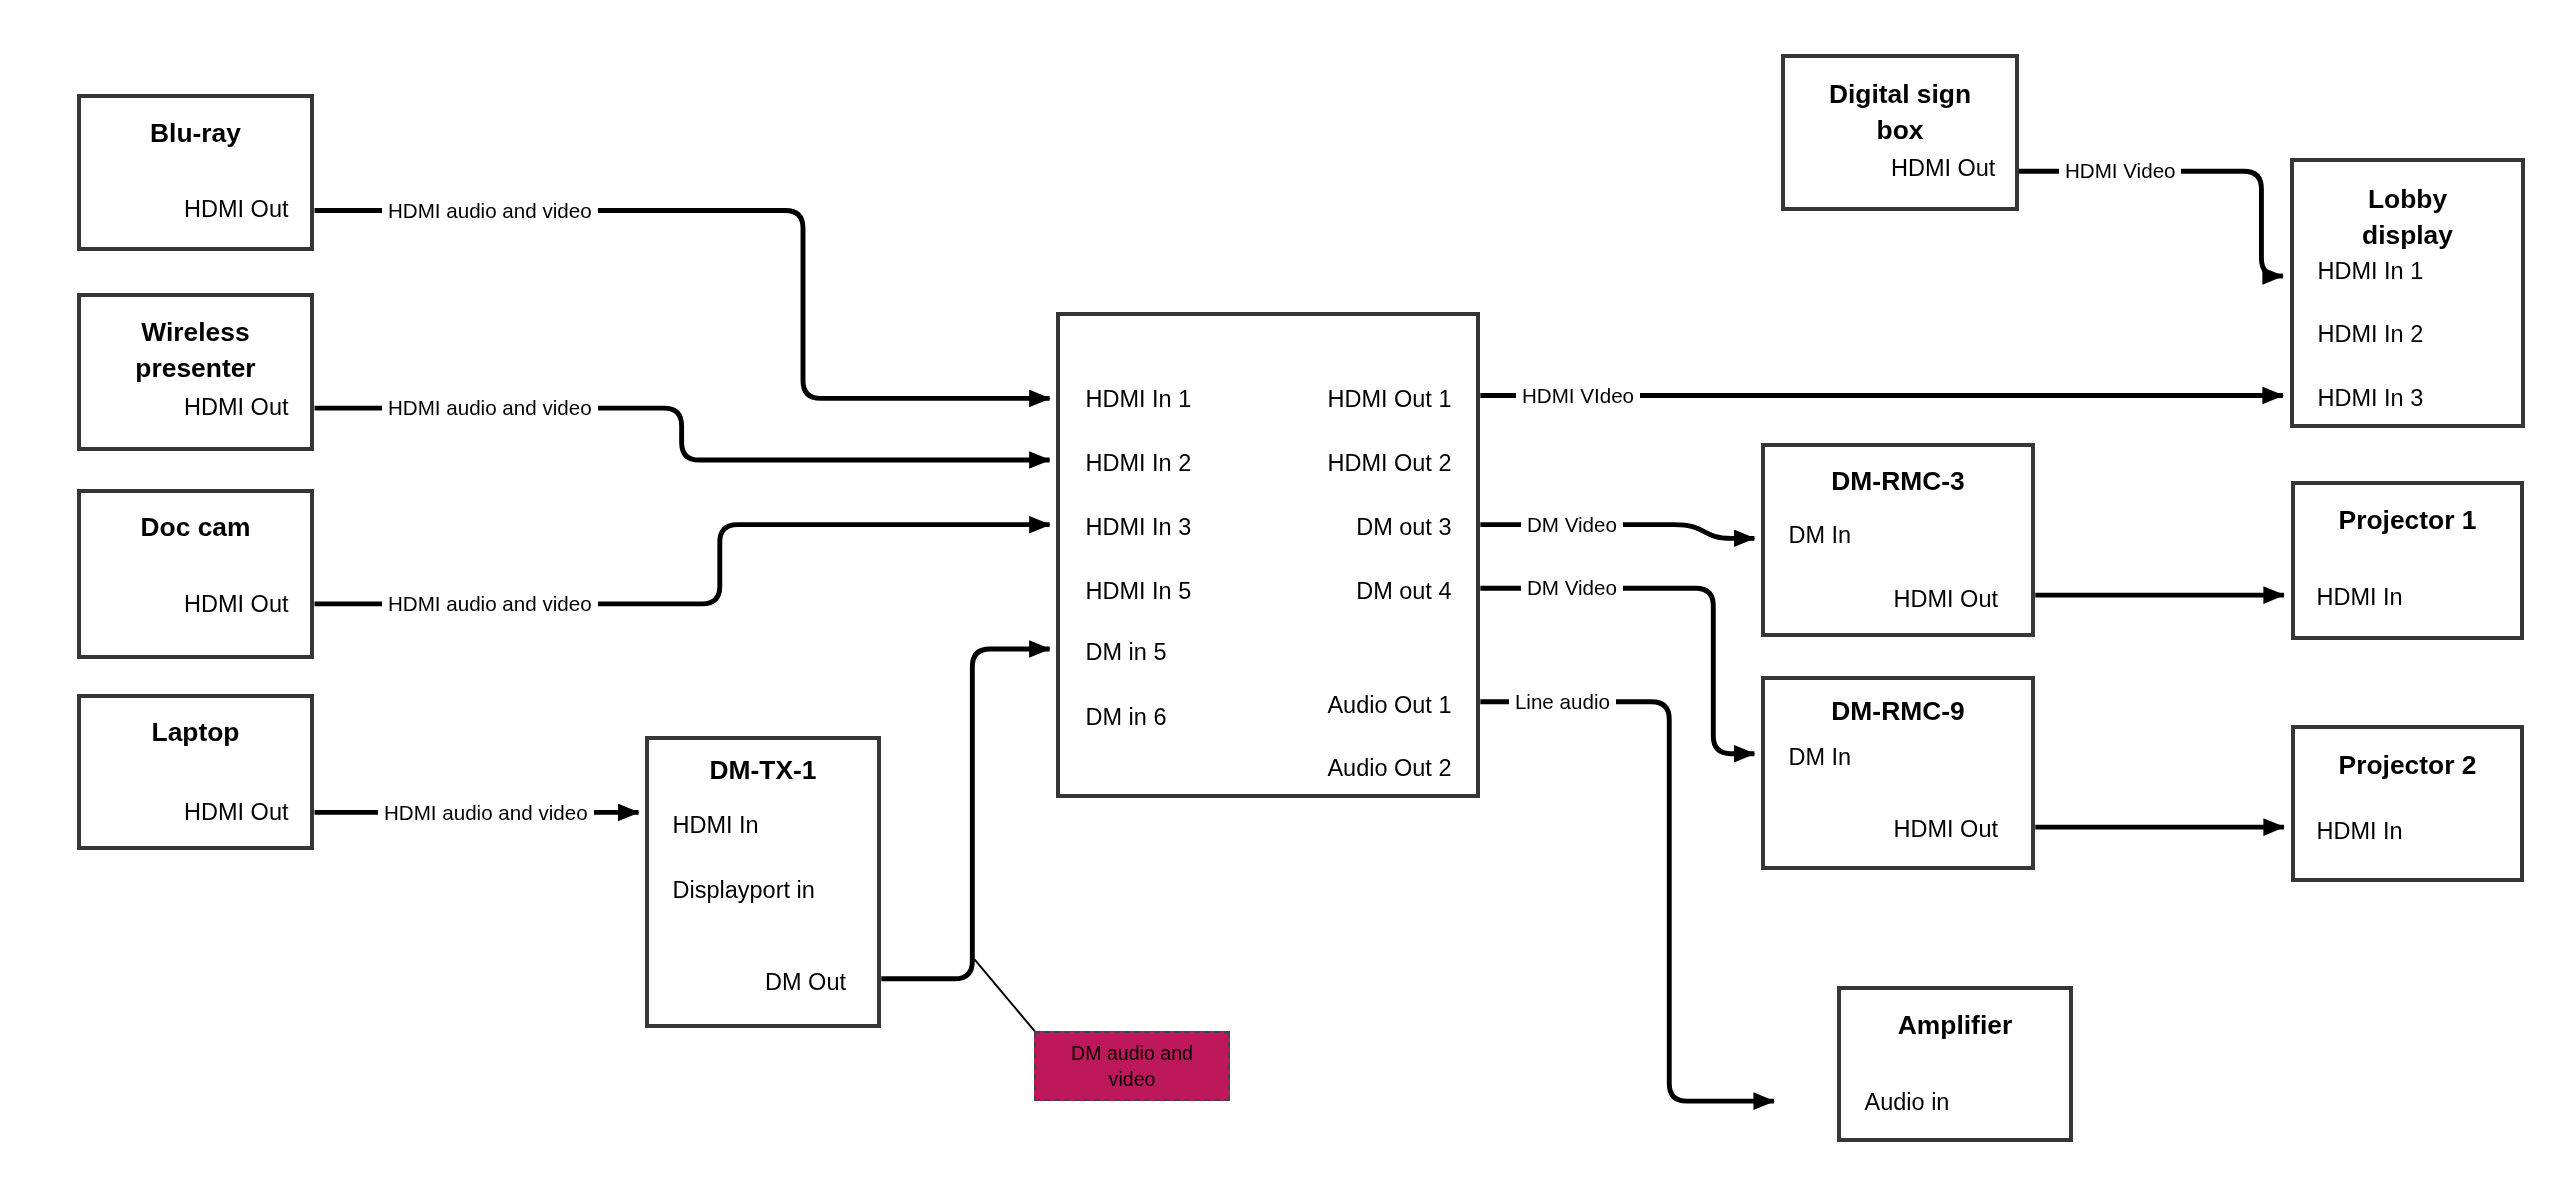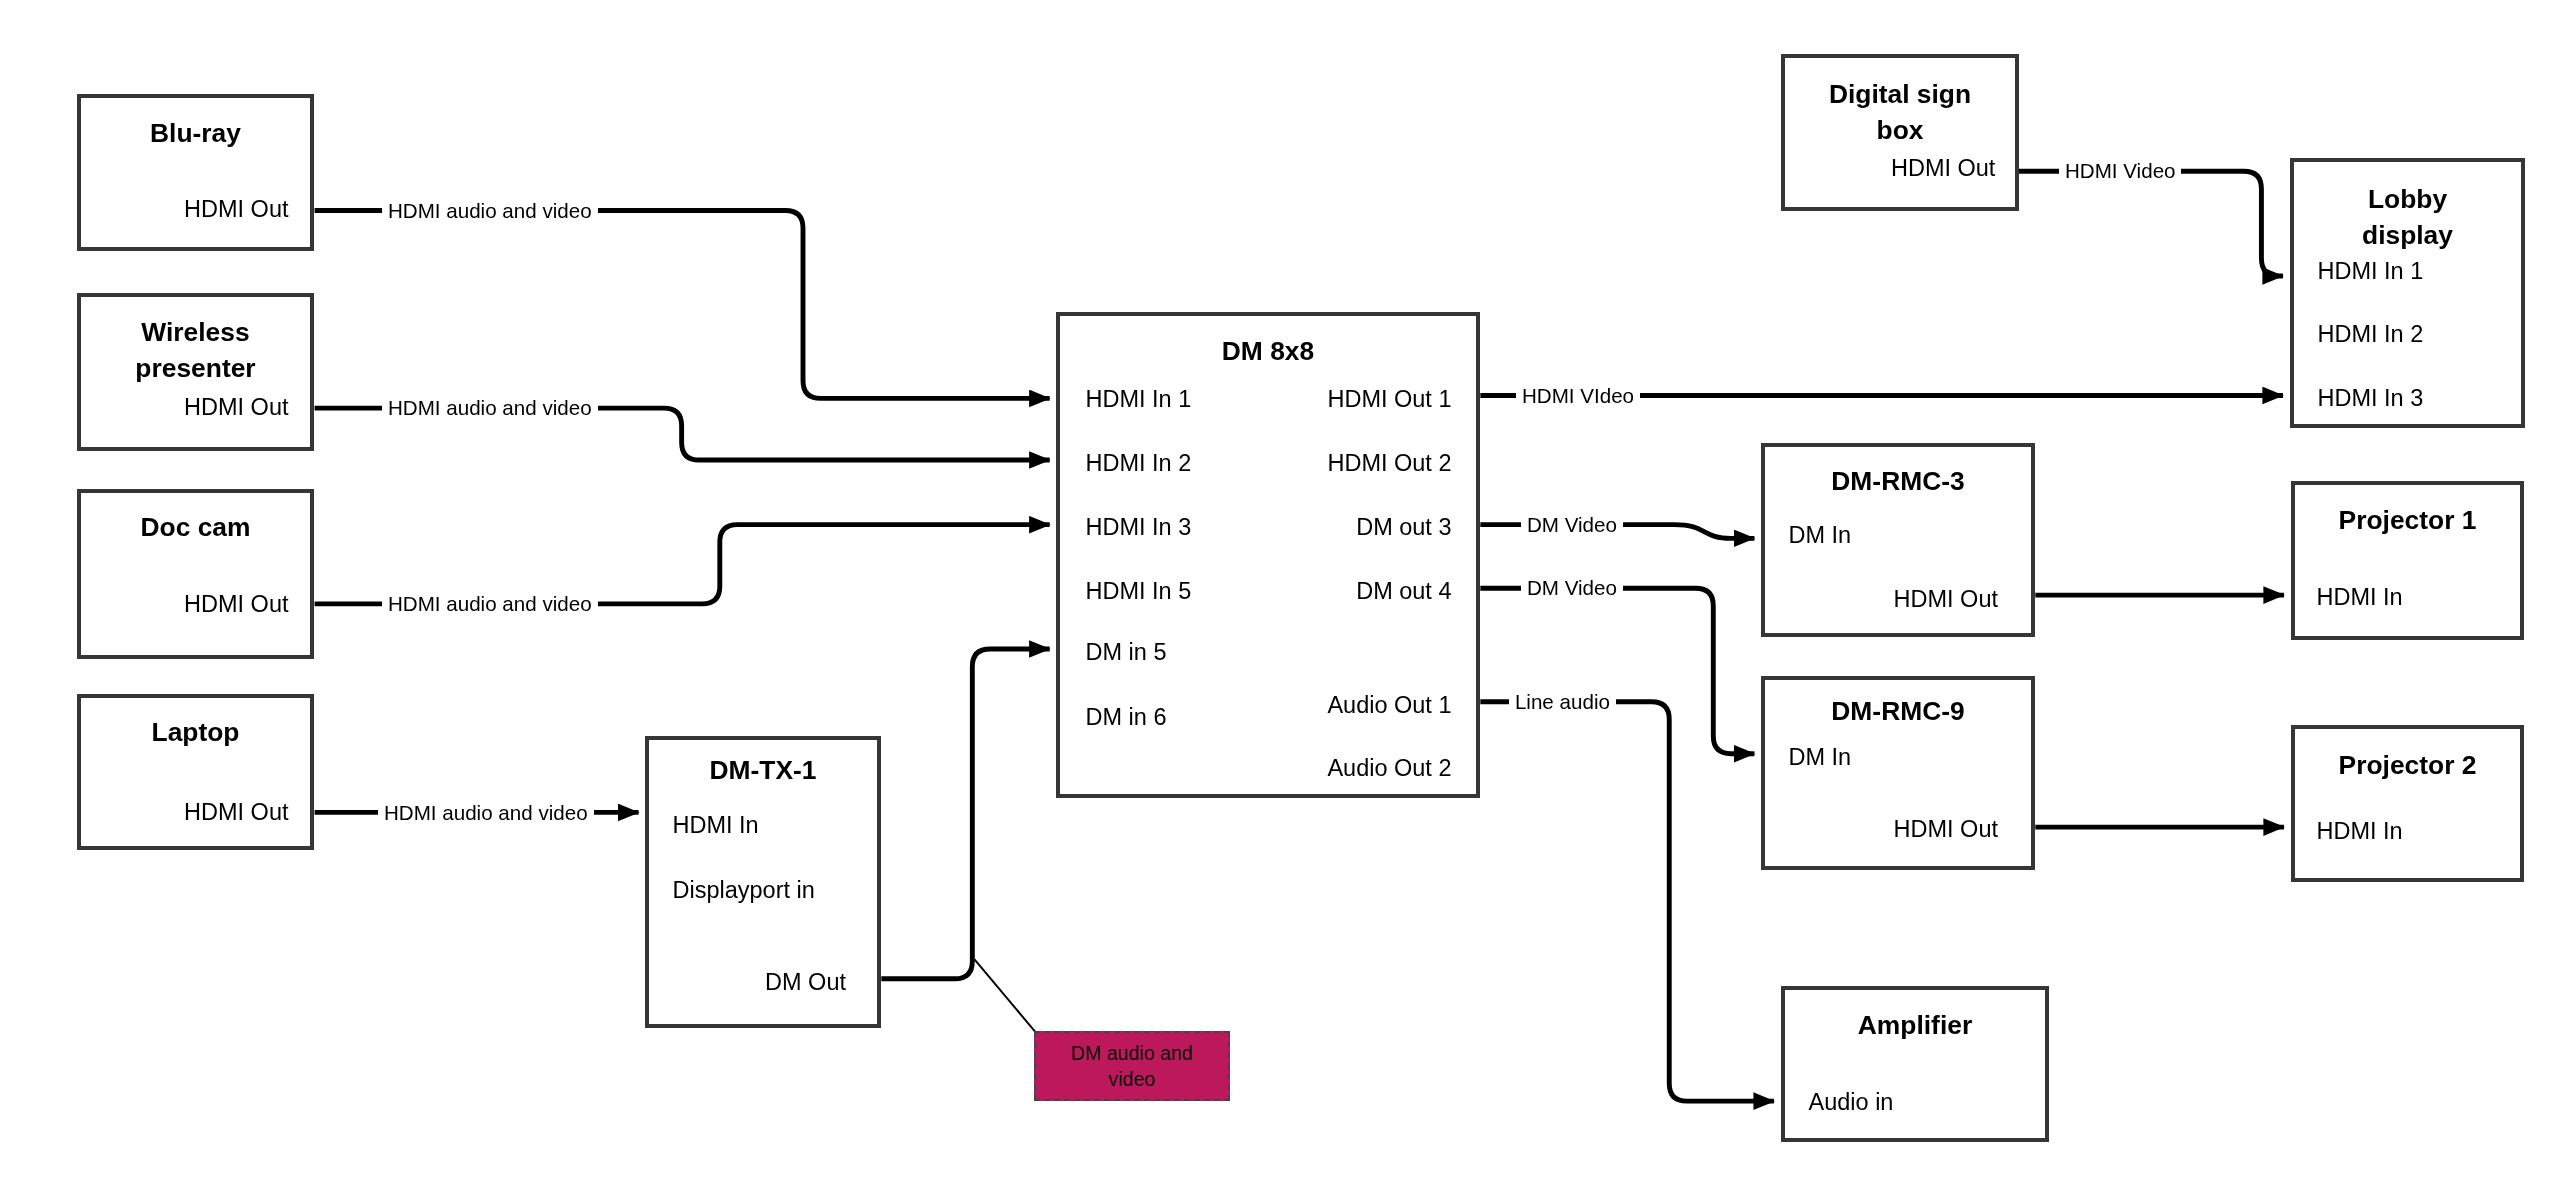--- a/index.html
+++ b/index.html
@@ -81,21 +81,20 @@
   </div>
 
   <div class="node" style="left:645px;top:736px;width:236px;height:292px;">
     <div class="node-title" style="top:30px;">DM-TX-1</div>
     <div class="port left" style="top:86px;left:23.5px;">HDMI In</div>
     <div class="port left" style="top:151px;left:23.5px;">Displayport in</div>
     <div class="port right" style="top:243px;right:31px;">DM Out</div>
   </div>
 
   <div class="node" style="left:1056px;top:312px;width:424px;height:486px;">
-    <div class="node-title" style="top:35px;">DM 8x8</div>
     <div class="port left" style="top:84px;left:25.5px;">HDMI In 1</div>
     <div class="port left" style="top:148px;left:25.5px;">HDMI In 2</div>
     <div class="port left" style="top:212px;left:25.5px;">HDMI In 3</div>
     <div class="port left" style="top:276px;left:25.5px;">HDMI In 5</div>
     <div class="port left" style="top:337px;left:25.5px;">DM in 5</div>
     <div class="port left" style="top:402px;left:25.5px;">DM in 6</div>
     <div class="port right" style="top:84px;right:24.5px;">HDMI Out 1</div>
     <div class="port right" style="top:148px;right:24.5px;">HDMI Out 2</div>
     <div class="port right" style="top:212px;right:24.5px;">DM out 3</div>
     <div class="port right" style="top:276px;right:24.5px;">DM out 4</div>
@@ -130,21 +129,21 @@
   <div class="node" style="left:2291px;top:481px;width:233px;height:159px;">
     <div class="node-title" style="top:35px;">Projector 1</div>
     <div class="port left" style="top:113px;left:21.5px;">HDMI In</div>
   </div>
 
   <div class="node" style="left:2291px;top:725px;width:233px;height:157px;">
     <div class="node-title" style="top:36px;">Projector 2</div>
     <div class="port left" style="top:103px;left:21.5px;">HDMI In</div>
   </div>
 
-  <div class="node" style="left:1781px;top:986px;width:268px;height:156px;">
+  <div class="node" style="left:1837px;top:986px;width:236px;height:156px;">
     <div class="node-title" style="top:35px;">Amplifier</div>
     <div class="port left" style="top:113px;left:23.5px;">Audio in</div>
   </div>
 
   <div class="wire-label" style="left:382px;top:211px;">HDMI audio and video</div>
   <div class="wire-label" style="left:382px;top:408px;">HDMI audio and video</div>
   <div class="wire-label" style="left:382px;top:604px;">HDMI audio and video</div>
   <div class="wire-label" style="left:378px;top:813px;">HDMI audio and video</div>
   <div class="wire-label" style="left:1516px;top:396px;">HDMI VIdeo</div>
   <div class="wire-label" style="left:1521px;top:525px;">DM Video</div>

